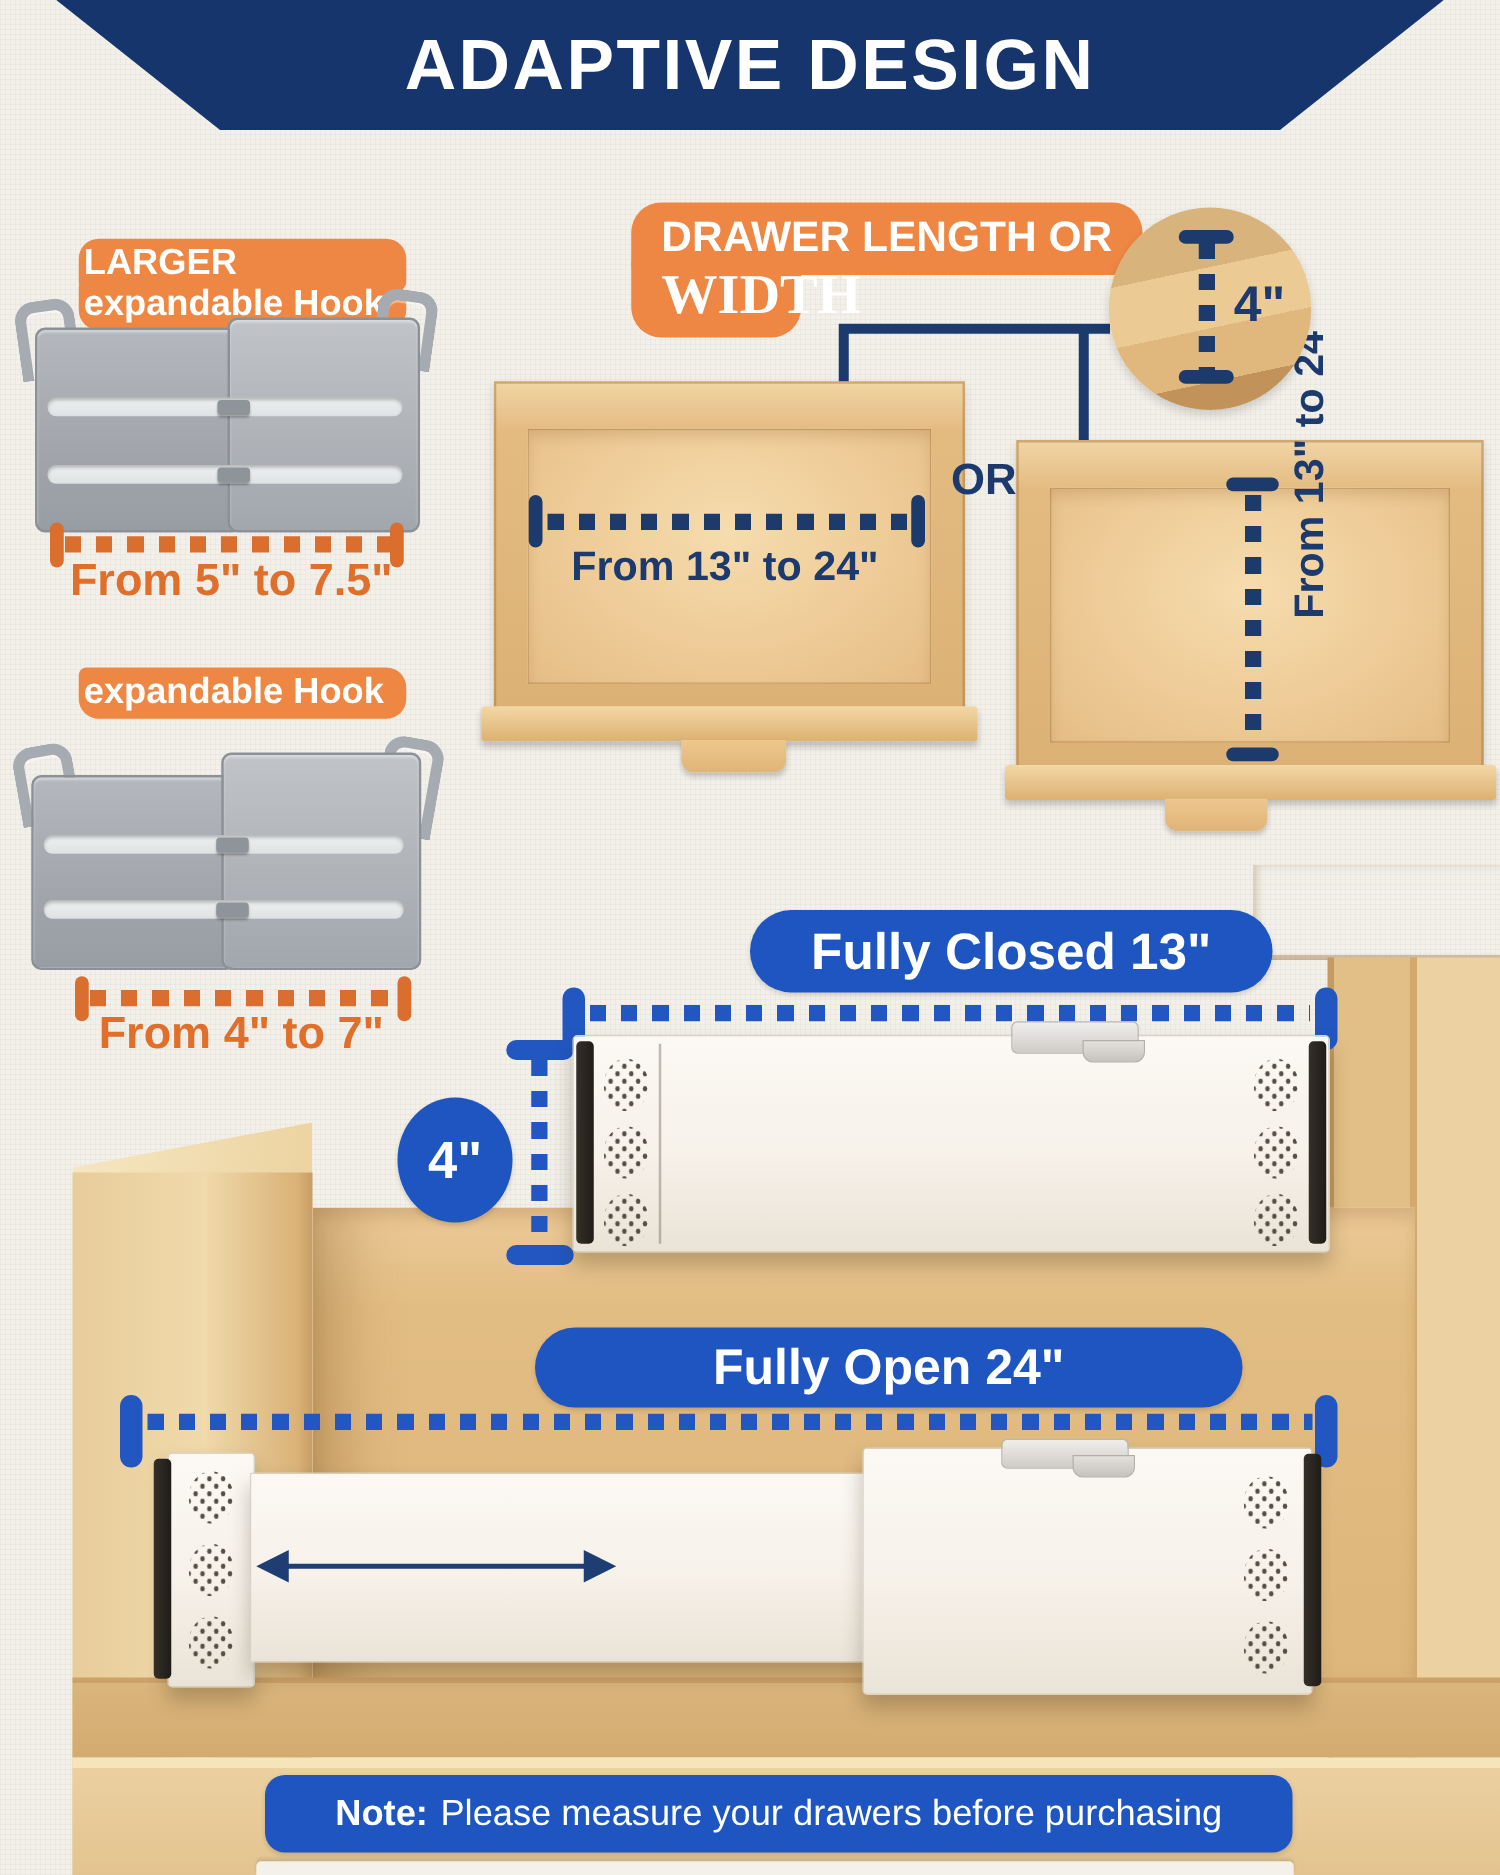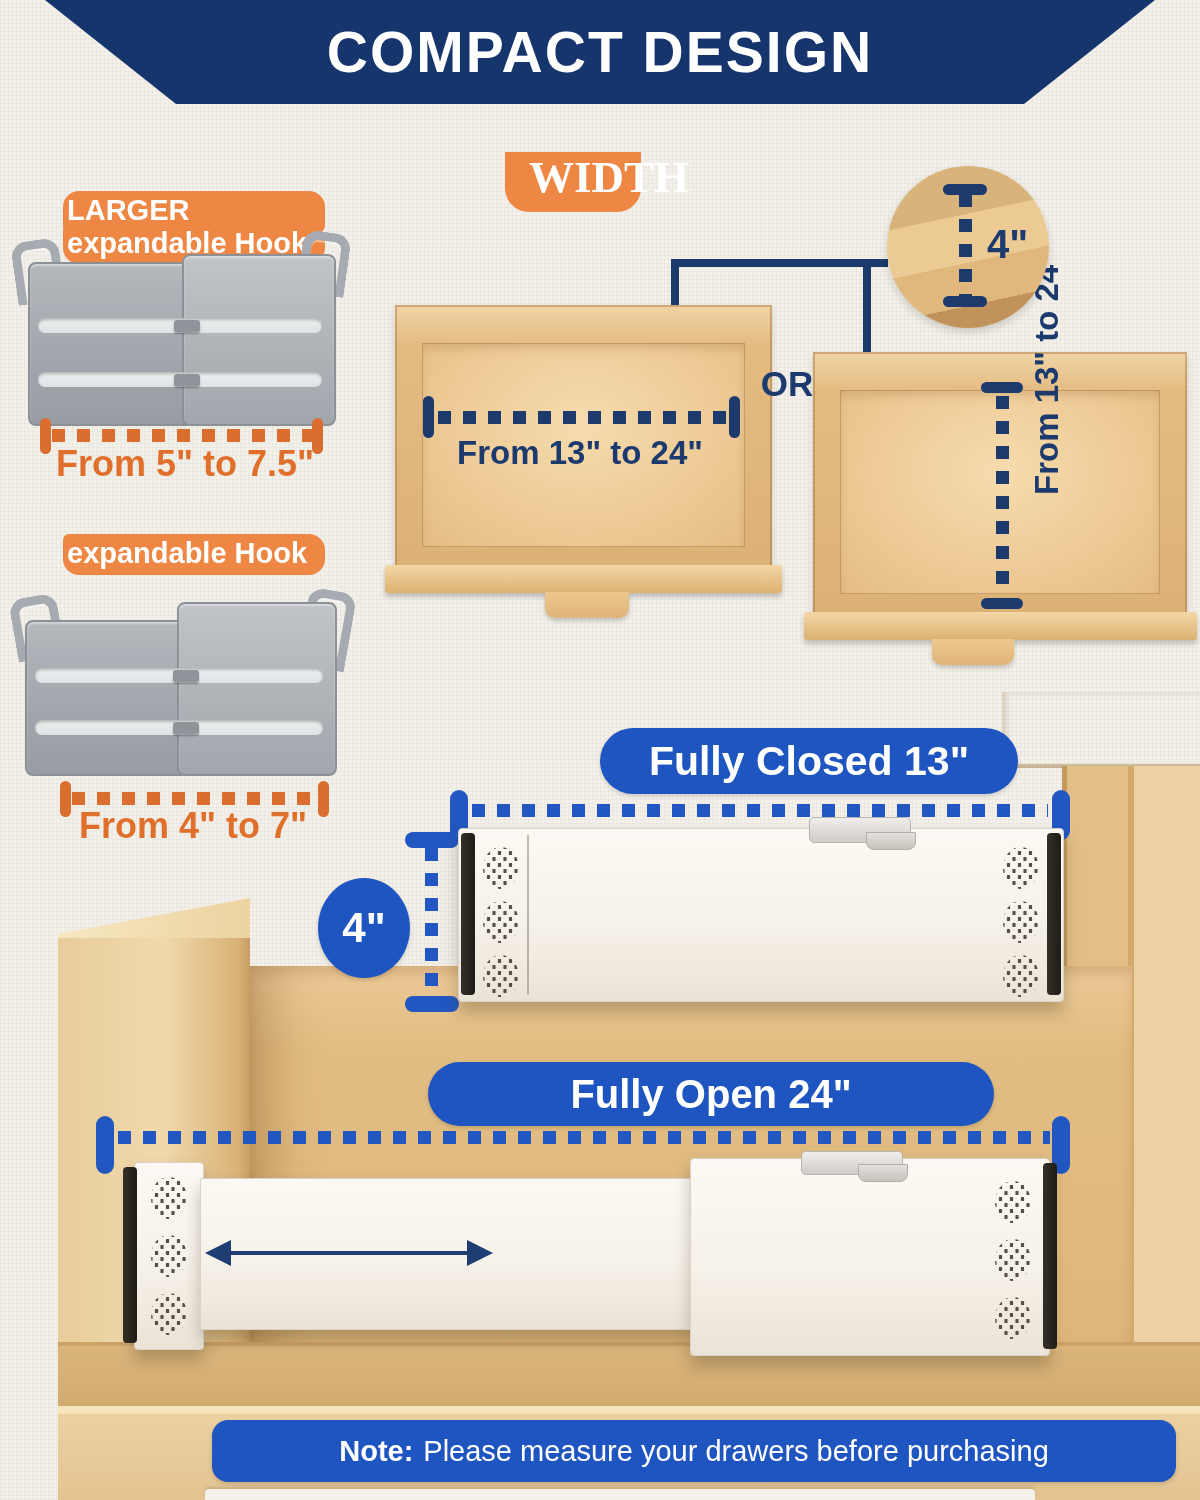--- a/index.html
+++ b/index.html
@@ -63,21 +63,21 @@
   
   .arrow-line{height:4px;background:#1e3d72;}
   .arrow-head{width:0;height:0;border-top:13px solid transparent;border-bottom:13px solid transparent;}
 </style>
 </head>
 <body>
 
 <div id="stage">
 
   <div class="ab banner ctr">
-    <span class="banner-title">COMPACT DESIGN</span>
+    <span class="banner-title">ADAPTIVE DESIGN</span>
   </div>
 
   <div class="ab wood-h-grain" style="left:1002px;top:692px;width:198px;height:76px;
               background:linear-gradient(180deg,#f0d6a8 0,#e7c globally 0,#e7c58f 70%,#d9b077 100%);
               box-shadow:inset 0 -4px 0 rgba(150,100,45,.35), inset 4px 0 6px rgba(150,100,45,.25);"></div>
 
   <div class="ab wood-v-grain" style="left:1062px;top:766px;width:138px;height:734px;
               background:linear-gradient(90deg,#c59a5f 0 5px,#e2bf86 5px 66px,#d3a96c 66px 72px,#ecd1a2 72px 100%);"></div>
 
   <div class="ab" style="left:58px;top:898px;width:192px;height:58px;background:linear-gradient(100deg,#f6e7c2,#ecd3a0);
@@ -136,20 +136,21 @@
   </div>
 
   <div class="ab dash-h" style="--c:#d96e2e;left:72px;top:792px;width:246px;"></div>
   <div class="ab capv" style="--c:#d96e2e;left:60px;top:781px;height:36px;"></div>
   <div class="ab capv" style="--c:#d96e2e;left:318px;top:781px;height:36px;"></div>
   <div class="ab orange-txt ctr" style="left:48px;top:804px;width:290px;height:44px;font-size:36px;">
     <span>From 4" to 7"</span>
   </div>
 
   <div class="ab" style="left:505px;top:162px;">
+    <div class="otag" style="font-size:34px;padding:10px 24px 12px 24px;border-radius:24px 24px 24px 8px;">DRAWER LENGTH OR</div>
     <div class="otag" style="font-size:45px;padding:2px 24px 10px 24px;margin-top:-10px;width:88px;
          border-radius:0 0 24px 24px;font-family:Liberation Serif, serif;">WIDTH</div>
   </div>
 
   <svg class="ab" width="1200" height="1500" style="left:0;top:0;pointer-events:none;">
     <path d="M675 330 L675 263 L888 263" stroke="#1d3a6d" stroke-width="8" fill="none"></path>
     <path d="M867 263 L867 378" stroke="#1d3a6d" stroke-width="8" fill="none"></path>
     <circle cx="675" cy="332" r="17" fill="#1d3a6d"></circle>
     <circle cx="867" cy="382" r="17" fill="#1d3a6d"></circle>
   </svg>
@@ -249,20 +250,20 @@
   <div class="ab wbody" style="left:690px;top:1158px;width:358px;height:196px;">
     <div class="ab latch" style="left:110px;top:-8px;width:100px;height:22px;">
       <div class="latch-step" style="left:56px;top:12px;width:48px;height:16px;"></div>
     </div>
     <div class="ab pad" style="right:-8px;top:4px;width:14px;height:186px;"></div>
     <div class="ab holes" style="right:18px;top:22px;"></div>
     <div class="ab holes" style="right:18px;top:80px;"></div>
     <div class="ab holes" style="right:18px;top:138px;"></div>
   </div>
 
-  <div class="ab bpill ctr" style="left:212px;top:1420px;width:964px;height:62px;border-radius:16px;font-size:29px;font-weight:normal;">
+  <div class="ab bpill ctr" style="left:212px;top:1420px;width:822px;height:62px;border-radius:16px;font-size:29px;font-weight:normal;">
     <span style="font-weight:bold;">Note:</span>
     <span style="margin-left:10px;">Please measure your drawers before purchasing</span>
   </div>
 
   <div class="ab" style="left:205px;top:1489px;width:830px;height:11px;background:#f4f1ea;border-radius:4px 4px 0 0;box-shadow:0 -2px 3px rgba(0,0,0,.12);"></div>
 
 </div>
 
 </body></html>

